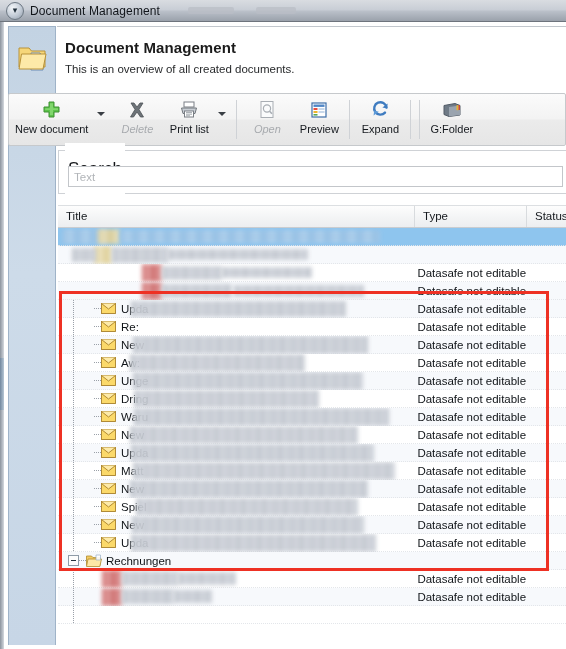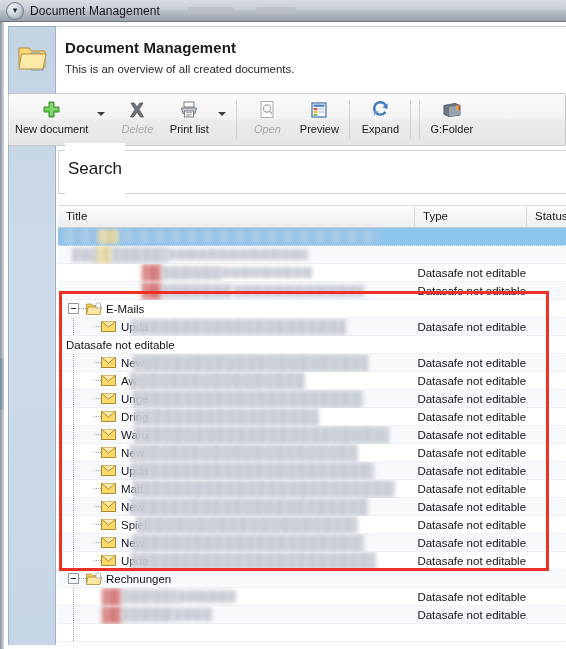--- a/index.html
+++ b/index.html
@@ -384,20 +384,21 @@
         </div>
         <div class="lb">G:Folder</div>
       </div>
 
     </div>
 
   </div>
 
   <div class="search-group">
     <div class="search-legend">Search</div>
+    <input class="search-input" type="text" placeholder="Text" style="">
   </div>
 
   <div class="grid">
 
     <div class="grid-header">
       <div class="gh-cell gh-title">Title</div>
       <div class="gh-cell gh-type">Type</div>
       <div class="gh-cell gh-status">Status</div>
     </div>
 
@@ -437,259 +438,254 @@
       <div class="row alt">
         <div class="cell-title">
           <span class="blur red" style="left:84px; top:0px; width:20px; height:18px;"></span>
           <span class="blur" style="left:104px; top:2px; width:70px; height:14px;"></span>
           <span class="blur" style="left:176px; top:3px; width:130px; height:12px;"></span>
         </div>
         <div class="cell-type">Datasafe not editable</div>
         <div class="cell-status"></div>
       </div>
 
-      <div class="row">
+
+      <div class="row alt">
+        <div class="cell-title">
+          <span class="dotline" style="left:15px;"></span>
+            <span class="tree-indent" style="width:36px;"></span>
+          <span class="hline"></span>
+          <svg class="mail-ic" viewBox="0 0 15 11">
+            <rect x="0.5" y="0.5" width="14" height="10" fill="#fbd96a" stroke="#a8812a" stroke-width="0.9"></rect>
+            <path d="M0.5,0.5 L7.5,6 L14.5,0.5" fill="#fdeaa8" stroke="#a8812a" stroke-width="0.9"></path>
+          </svg>
+          <span class="node-label">Upda</span>
+          <span class="blur" style="left:73px; top:1px; width:215px; height:16px;"></span>
+        </div>
+        <div class="cell-type">Datasafe not editable</div>
+        <div class="cell-status"></div>
+      </div>
+
+      <div class="row">
+        <div class="cell-title">
+          <span class="dotline" style="left:15px;"></span>
+            <span class="tree-indent" style="width:36px;"></span>
+          <span class="hline"></span>
+          <svg class="mail-ic" viewBox="0 0 15 11">
+            <rect x="0.5" y="0.5" width="14" height="10" fill="#fbd96a" stroke="#a8812a" stroke-width="0.9"></rect>
+            <path d="M0.5,0.5 L7.5,6 L14.5,0.5" fill="#fdeaa8" stroke="#a8812a" stroke-width="0.9"></path>
+          </svg>
+          <span class="node-label">Re:</span>
+        </div>
+        <div class="cell-type">Datasafe not editable</div>
+        <div class="cell-status"></div>
+      </div>
+
+      <div class="row alt">
+        <div class="cell-title">
+          <span class="dotline" style="left:15px;"></span>
+            <span class="tree-indent" style="width:36px;"></span>
+          <span class="hline"></span>
+          <svg class="mail-ic" viewBox="0 0 15 11">
+            <rect x="0.5" y="0.5" width="14" height="10" fill="#fbd96a" stroke="#a8812a" stroke-width="0.9"></rect>
+            <path d="M0.5,0.5 L7.5,6 L14.5,0.5" fill="#fdeaa8" stroke="#a8812a" stroke-width="0.9"></path>
+          </svg>
+          <span class="node-label">New</span>
+          <span class="blur" style="left:75px; top:0px; width:235px; height:18px;"></span>
+        </div>
+        <div class="cell-type">Datasafe not editable</div>
+        <div class="cell-status"></div>
+      </div>
+
+      <div class="row">
+        <div class="cell-title">
+          <span class="dotline" style="left:15px;"></span>
+            <span class="tree-indent" style="width:36px;"></span>
+          <span class="hline"></span>
+          <svg class="mail-ic" viewBox="0 0 15 11">
+            <rect x="0.5" y="0.5" width="14" height="10" fill="#fbd96a" stroke="#a8812a" stroke-width="0.9"></rect>
+            <path d="M0.5,0.5 L7.5,6 L14.5,0.5" fill="#fdeaa8" stroke="#a8812a" stroke-width="0.9"></path>
+          </svg>
+          <span class="node-label">Aw:</span>
+          <span class="blur" style="left:72px; top:0px; width:175px; height:18px;"></span>
+        </div>
+        <div class="cell-type">Datasafe not editable</div>
+        <div class="cell-status"></div>
+      </div>
+
+      <div class="row alt">
+        <div class="cell-title">
+          <span class="dotline" style="left:15px;"></span>
+            <span class="tree-indent" style="width:36px;"></span>
+          <span class="hline"></span>
+          <svg class="mail-ic" viewBox="0 0 15 11">
+            <rect x="0.5" y="0.5" width="14" height="10" fill="#fbd96a" stroke="#a8812a" stroke-width="0.9"></rect>
+            <path d="M0.5,0.5 L7.5,6 L14.5,0.5" fill="#fdeaa8" stroke="#a8812a" stroke-width="0.9"></path>
+          </svg>
+          <span class="node-label">Unge</span>
+          <span class="blur" style="left:75px; top:0px; width:230px; height:18px;"></span>
+        </div>
+        <div class="cell-type">Datasafe not editable</div>
+        <div class="cell-status"></div>
+      </div>
+
+      <div class="row">
+        <div class="cell-title">
+          <span class="dotline" style="left:15px;"></span>
+            <span class="tree-indent" style="width:36px;"></span>
+          <span class="hline"></span>
+          <svg class="mail-ic" viewBox="0 0 15 11">
+            <rect x="0.5" y="0.5" width="14" height="10" fill="#fbd96a" stroke="#a8812a" stroke-width="0.9"></rect>
+            <path d="M0.5,0.5 L7.5,6 L14.5,0.5" fill="#fdeaa8" stroke="#a8812a" stroke-width="0.9"></path>
+          </svg>
+          <span class="node-label">Dring</span>
+          <span class="blur" style="left:76px; top:0px; width:185px; height:18px;"></span>
+        </div>
+        <div class="cell-type">Datasafe not editable</div>
+        <div class="cell-status"></div>
+      </div>
+
+      <div class="row alt">
+        <div class="cell-title">
+          <span class="dotline" style="left:15px;"></span>
+            <span class="tree-indent" style="width:36px;"></span>
+          <span class="hline"></span>
+          <svg class="mail-ic" viewBox="0 0 15 11">
+            <rect x="0.5" y="0.5" width="14" height="10" fill="#fbd96a" stroke="#a8812a" stroke-width="0.9"></rect>
+            <path d="M0.5,0.5 L7.5,6 L14.5,0.5" fill="#fdeaa8" stroke="#a8812a" stroke-width="0.9"></path>
+          </svg>
+          <span class="node-label">Waru</span>
+          <span class="blur" style="left:76px; top:0px; width:255px; height:18px;"></span>
+        </div>
+        <div class="cell-type">Datasafe not editable</div>
+        <div class="cell-status"></div>
+      </div>
+
+      <div class="row">
+        <div class="cell-title">
+          <span class="dotline" style="left:15px;"></span>
+            <span class="tree-indent" style="width:36px;"></span>
+          <span class="hline"></span>
+          <svg class="mail-ic" viewBox="0 0 15 11">
+            <rect x="0.5" y="0.5" width="14" height="10" fill="#fbd96a" stroke="#a8812a" stroke-width="0.9"></rect>
+            <path d="M0.5,0.5 L7.5,6 L14.5,0.5" fill="#fdeaa8" stroke="#a8812a" stroke-width="0.9"></path>
+          </svg>
+          <span class="node-label">New</span>
+          <span class="blur" style="left:72px; top:0px; width:228px; height:18px;"></span>
+        </div>
+        <div class="cell-type">Datasafe not editable</div>
+        <div class="cell-status"></div>
+      </div>
+
+      <div class="row alt">
+        <div class="cell-title">
+          <span class="dotline" style="left:15px;"></span>
+            <span class="tree-indent" style="width:36px;"></span>
+          <span class="hline"></span>
+          <svg class="mail-ic" viewBox="0 0 15 11">
+            <rect x="0.5" y="0.5" width="14" height="10" fill="#fbd96a" stroke="#a8812a" stroke-width="0.9"></rect>
+            <path d="M0.5,0.5 L7.5,6 L14.5,0.5" fill="#fdeaa8" stroke="#a8812a" stroke-width="0.9"></path>
+          </svg>
+          <span class="node-label">Upda</span>
+          <span class="blur" style="left:73px; top:0px; width:243px; height:18px;"></span>
+        </div>
+        <div class="cell-type">Datasafe not editable</div>
+        <div class="cell-status"></div>
+      </div>
+
+      <div class="row">
+        <div class="cell-title">
+          <span class="dotline" style="left:15px;"></span>
+            <span class="tree-indent" style="width:36px;"></span>
+          <span class="hline"></span>
+          <svg class="mail-ic" viewBox="0 0 15 11">
+            <rect x="0.5" y="0.5" width="14" height="10" fill="#fbd96a" stroke="#a8812a" stroke-width="0.9"></rect>
+            <path d="M0.5,0.5 L7.5,6 L14.5,0.5" fill="#fdeaa8" stroke="#a8812a" stroke-width="0.9"></path>
+          </svg>
+          <span class="node-label">Matt</span>
+          <span class="blur" style="left:75px; top:0px; width:262px; height:18px;"></span>
+        </div>
+        <div class="cell-type">Datasafe not editable</div>
+        <div class="cell-status"></div>
+      </div>
+
+      <div class="row alt">
+        <div class="cell-title">
+          <span class="dotline" style="left:15px;"></span>
+            <span class="tree-indent" style="width:36px;"></span>
+          <span class="hline"></span>
+          <svg class="mail-ic" viewBox="0 0 15 11">
+            <rect x="0.5" y="0.5" width="14" height="10" fill="#fbd96a" stroke="#a8812a" stroke-width="0.9"></rect>
+            <path d="M0.5,0.5 L7.5,6 L14.5,0.5" fill="#fdeaa8" stroke="#a8812a" stroke-width="0.9"></path>
+          </svg>
+          <span class="node-label">New</span>
+          <span class="blur" style="left:72px; top:0px; width:238px; height:18px;"></span>
+        </div>
+        <div class="cell-type">Datasafe not editable</div>
+        <div class="cell-status"></div>
+      </div>
+
+      <div class="row">
+        <div class="cell-title">
+          <span class="dotline" style="left:15px;"></span>
+            <span class="tree-indent" style="width:36px;"></span>
+          <span class="hline"></span>
+          <svg class="mail-ic" viewBox="0 0 15 11">
+            <rect x="0.5" y="0.5" width="14" height="10" fill="#fbd96a" stroke="#a8812a" stroke-width="0.9"></rect>
+            <path d="M0.5,0.5 L7.5,6 L14.5,0.5" fill="#fdeaa8" stroke="#a8812a" stroke-width="0.9"></path>
+          </svg>
+          <span class="node-label">Spiel</span>
+          <span class="blur" style="left:78px; top:0px; width:222px; height:18px;"></span>
+        </div>
+        <div class="cell-type">Datasafe not editable</div>
+        <div class="cell-status"></div>
+      </div>
+
+      <div class="row alt">
+        <div class="cell-title">
+          <span class="dotline" style="left:15px;"></span>
+            <span class="tree-indent" style="width:36px;"></span>
+          <span class="hline"></span>
+          <svg class="mail-ic" viewBox="0 0 15 11">
+            <rect x="0.5" y="0.5" width="14" height="10" fill="#fbd96a" stroke="#a8812a" stroke-width="0.9"></rect>
+            <path d="M0.5,0.5 L7.5,6 L14.5,0.5" fill="#fdeaa8" stroke="#a8812a" stroke-width="0.9"></path>
+          </svg>
+          <span class="node-label">New</span>
+          <span class="blur" style="left:74px; top:0px; width:232px; height:18px;"></span>
+        </div>
+        <div class="cell-type">Datasafe not editable</div>
+        <div class="cell-status"></div>
+      </div>
+
+      <div class="row">
+        <div class="cell-title">
+          <span class="dotline" style="left:15px;"></span>
+            <span class="tree-indent" style="width:36px;"></span>
+          <span class="hline"></span>
+          <svg class="mail-ic" viewBox="0 0 15 11">
+            <rect x="0.5" y="0.5" width="14" height="10" fill="#fbd96a" stroke="#a8812a" stroke-width="0.9"></rect>
+            <path d="M0.5,0.5 L7.5,6 L14.5,0.5" fill="#fdeaa8" stroke="#a8812a" stroke-width="0.9"></path>
+          </svg>
+          <span class="node-label">Upda</span>
+          <span class="blur" style="left:73px; top:0px; width:245px; height:18px;"></span>
+        </div>
+        <div class="cell-type">Datasafe not editable</div>
+        <div class="cell-status"></div>
+      </div>
+
+      <div class="row alt">
         <div class="cell-title">
           <span class="tree-indent" style="width:10px;"></span>
           <span class="expander"></span>
           <span class="hline"></span>
           <svg class="folder-ic" viewBox="0 0 16 14">
             <path d="M0.5,2 L5.5,2 L7,3.6 L14,3.6 L14,11.5 L0.5,11.5 Z" fill="#f3cb63" stroke="#b08b2e" stroke-width="0.8"></path>
             <path d="M2,5 L15.5,5 L13.8,12.5 L0.5,12.5 Z" fill="#fde7a5" stroke="#b08b2e" stroke-width="0.8"></path>
             <path d="M10,1 L14.5,1 L14.5,6 L10,6 Z" fill="#ffffff" stroke="#8fa7c2" stroke-width="0.7" opacity=".9"></path>
           </svg>
-          <span class="node-label">E-Mails</span>
-        </div>
-        <div class="cell-type"></div>
-        <div class="cell-status"></div>
-      </div>
-
-      <div class="row alt">
-        <div class="cell-title">
-          <span class="dotline" style="left:15px;"></span>
-            <span class="tree-indent" style="width:36px;"></span>
-          <span class="hline"></span>
-          <svg class="mail-ic" viewBox="0 0 15 11">
-            <rect x="0.5" y="0.5" width="14" height="10" fill="#fbd96a" stroke="#a8812a" stroke-width="0.9"></rect>
-            <path d="M0.5,0.5 L7.5,6 L14.5,0.5" fill="#fdeaa8" stroke="#a8812a" stroke-width="0.9"></path>
-          </svg>
-          <span class="node-label">Upda</span>
-          <span class="blur" style="left:73px; top:1px; width:215px; height:16px;"></span>
-        </div>
-        <div class="cell-type">Datasafe not editable</div>
-        <div class="cell-status"></div>
-      </div>
-
-      <div class="row">
-        <div class="cell-type">Datasafe not editable</div>
-        <div class="cell-status"></div>
-      </div>
-
-      <div class="row alt">
-        <div class="cell-title">
-          <span class="dotline" style="left:15px;"></span>
-            <span class="tree-indent" style="width:36px;"></span>
-          <span class="hline"></span>
-          <svg class="mail-ic" viewBox="0 0 15 11">
-            <rect x="0.5" y="0.5" width="14" height="10" fill="#fbd96a" stroke="#a8812a" stroke-width="0.9"></rect>
-            <path d="M0.5,0.5 L7.5,6 L14.5,0.5" fill="#fdeaa8" stroke="#a8812a" stroke-width="0.9"></path>
-          </svg>
-          <span class="node-label">New</span>
-          <span class="blur" style="left:75px; top:0px; width:235px; height:18px;"></span>
-        </div>
-        <div class="cell-type">Datasafe not editable</div>
-        <div class="cell-status"></div>
-      </div>
-
-      <div class="row">
-        <div class="cell-title">
-          <span class="dotline" style="left:15px;"></span>
-            <span class="tree-indent" style="width:36px;"></span>
-          <span class="hline"></span>
-          <svg class="mail-ic" viewBox="0 0 15 11">
-            <rect x="0.5" y="0.5" width="14" height="10" fill="#fbd96a" stroke="#a8812a" stroke-width="0.9"></rect>
-            <path d="M0.5,0.5 L7.5,6 L14.5,0.5" fill="#fdeaa8" stroke="#a8812a" stroke-width="0.9"></path>
-          </svg>
-          <span class="node-label">Aw:</span>
-          <span class="blur" style="left:72px; top:0px; width:175px; height:18px;"></span>
-        </div>
-        <div class="cell-type">Datasafe not editable</div>
-        <div class="cell-status"></div>
-      </div>
-
-      <div class="row alt">
-        <div class="cell-title">
-          <span class="dotline" style="left:15px;"></span>
-            <span class="tree-indent" style="width:36px;"></span>
-          <span class="hline"></span>
-          <svg class="mail-ic" viewBox="0 0 15 11">
-            <rect x="0.5" y="0.5" width="14" height="10" fill="#fbd96a" stroke="#a8812a" stroke-width="0.9"></rect>
-            <path d="M0.5,0.5 L7.5,6 L14.5,0.5" fill="#fdeaa8" stroke="#a8812a" stroke-width="0.9"></path>
-          </svg>
-          <span class="node-label">Unge</span>
-          <span class="blur" style="left:75px; top:0px; width:230px; height:18px;"></span>
-        </div>
-        <div class="cell-type">Datasafe not editable</div>
-        <div class="cell-status"></div>
-      </div>
-
-      <div class="row">
-        <div class="cell-title">
-          <span class="dotline" style="left:15px;"></span>
-            <span class="tree-indent" style="width:36px;"></span>
-          <span class="hline"></span>
-          <svg class="mail-ic" viewBox="0 0 15 11">
-            <rect x="0.5" y="0.5" width="14" height="10" fill="#fbd96a" stroke="#a8812a" stroke-width="0.9"></rect>
-            <path d="M0.5,0.5 L7.5,6 L14.5,0.5" fill="#fdeaa8" stroke="#a8812a" stroke-width="0.9"></path>
-          </svg>
-          <span class="node-label">Dring</span>
-          <span class="blur" style="left:76px; top:0px; width:185px; height:18px;"></span>
-        </div>
-        <div class="cell-type">Datasafe not editable</div>
-        <div class="cell-status"></div>
-      </div>
-
-      <div class="row alt">
-        <div class="cell-title">
-          <span class="dotline" style="left:15px;"></span>
-            <span class="tree-indent" style="width:36px;"></span>
-          <span class="hline"></span>
-          <svg class="mail-ic" viewBox="0 0 15 11">
-            <rect x="0.5" y="0.5" width="14" height="10" fill="#fbd96a" stroke="#a8812a" stroke-width="0.9"></rect>
-            <path d="M0.5,0.5 L7.5,6 L14.5,0.5" fill="#fdeaa8" stroke="#a8812a" stroke-width="0.9"></path>
-          </svg>
-          <span class="node-label">Waru</span>
-          <span class="blur" style="left:76px; top:0px; width:255px; height:18px;"></span>
-        </div>
-        <div class="cell-type">Datasafe not editable</div>
-        <div class="cell-status"></div>
-      </div>
-
-      <div class="row">
-        <div class="cell-title">
-          <span class="dotline" style="left:15px;"></span>
-            <span class="tree-indent" style="width:36px;"></span>
-          <span class="hline"></span>
-          <svg class="mail-ic" viewBox="0 0 15 11">
-            <rect x="0.5" y="0.5" width="14" height="10" fill="#fbd96a" stroke="#a8812a" stroke-width="0.9"></rect>
-            <path d="M0.5,0.5 L7.5,6 L14.5,0.5" fill="#fdeaa8" stroke="#a8812a" stroke-width="0.9"></path>
-          </svg>
-          <span class="node-label">New</span>
-          <span class="blur" style="left:72px; top:0px; width:228px; height:18px;"></span>
-        </div>
-        <div class="cell-type">Datasafe not editable</div>
-        <div class="cell-status"></div>
-      </div>
-
-      <div class="row alt">
-        <div class="cell-title">
-          <span class="dotline" style="left:15px;"></span>
-            <span class="tree-indent" style="width:36px;"></span>
-          <span class="hline"></span>
-          <svg class="mail-ic" viewBox="0 0 15 11">
-            <rect x="0.5" y="0.5" width="14" height="10" fill="#fbd96a" stroke="#a8812a" stroke-width="0.9"></rect>
-            <path d="M0.5,0.5 L7.5,6 L14.5,0.5" fill="#fdeaa8" stroke="#a8812a" stroke-width="0.9"></path>
-          </svg>
-          <span class="node-label">Upda</span>
-          <span class="blur" style="left:73px; top:0px; width:243px; height:18px;"></span>
-        </div>
-        <div class="cell-type">Datasafe not editable</div>
-        <div class="cell-status"></div>
-      </div>
-
-      <div class="row">
-        <div class="cell-title">
-          <span class="dotline" style="left:15px;"></span>
-            <span class="tree-indent" style="width:36px;"></span>
-          <span class="hline"></span>
-          <svg class="mail-ic" viewBox="0 0 15 11">
-            <rect x="0.5" y="0.5" width="14" height="10" fill="#fbd96a" stroke="#a8812a" stroke-width="0.9"></rect>
-            <path d="M0.5,0.5 L7.5,6 L14.5,0.5" fill="#fdeaa8" stroke="#a8812a" stroke-width="0.9"></path>
-          </svg>
-          <span class="node-label">Matt</span>
-          <span class="blur" style="left:75px; top:0px; width:262px; height:18px;"></span>
-        </div>
-        <div class="cell-type">Datasafe not editable</div>
-        <div class="cell-status"></div>
-      </div>
-
-      <div class="row alt">
-        <div class="cell-title">
-          <span class="dotline" style="left:15px;"></span>
-            <span class="tree-indent" style="width:36px;"></span>
-          <span class="hline"></span>
-          <svg class="mail-ic" viewBox="0 0 15 11">
-            <rect x="0.5" y="0.5" width="14" height="10" fill="#fbd96a" stroke="#a8812a" stroke-width="0.9"></rect>
-            <path d="M0.5,0.5 L7.5,6 L14.5,0.5" fill="#fdeaa8" stroke="#a8812a" stroke-width="0.9"></path>
-          </svg>
-          <span class="node-label">New</span>
-          <span class="blur" style="left:72px; top:0px; width:238px; height:18px;"></span>
-        </div>
-        <div class="cell-type">Datasafe not editable</div>
-        <div class="cell-status"></div>
-      </div>
-
-      <div class="row">
-        <div class="cell-title">
-          <span class="dotline" style="left:15px;"></span>
-            <span class="tree-indent" style="width:36px;"></span>
-          <span class="hline"></span>
-          <svg class="mail-ic" viewBox="0 0 15 11">
-            <rect x="0.5" y="0.5" width="14" height="10" fill="#fbd96a" stroke="#a8812a" stroke-width="0.9"></rect>
-            <path d="M0.5,0.5 L7.5,6 L14.5,0.5" fill="#fdeaa8" stroke="#a8812a" stroke-width="0.9"></path>
-          </svg>
-          <span class="node-label">Spiel</span>
-          <span class="blur" style="left:78px; top:0px; width:222px; height:18px;"></span>
-        </div>
-        <div class="cell-type">Datasafe not editable</div>
-        <div class="cell-status"></div>
-      </div>
-
-      <div class="row alt">
-        <div class="cell-title">
-          <span class="dotline" style="left:15px;"></span>
-            <span class="tree-indent" style="width:36px;"></span>
-          <span class="hline"></span>
-          <svg class="mail-ic" viewBox="0 0 15 11">
-            <rect x="0.5" y="0.5" width="14" height="10" fill="#fbd96a" stroke="#a8812a" stroke-width="0.9"></rect>
-            <path d="M0.5,0.5 L7.5,6 L14.5,0.5" fill="#fdeaa8" stroke="#a8812a" stroke-width="0.9"></path>
-          </svg>
-          <span class="node-label">New</span>
-          <span class="blur" style="left:74px; top:0px; width:232px; height:18px;"></span>
-        </div>
-        <div class="cell-type">Datasafe not editable</div>
-        <div class="cell-status"></div>
-      </div>
-
-      <div class="row">
-        <div class="cell-title">
-          <span class="dotline" style="left:15px;"></span>
-            <span class="tree-indent" style="width:36px;"></span>
-          <span class="hline"></span>
-          <svg class="mail-ic" viewBox="0 0 15 11">
-            <rect x="0.5" y="0.5" width="14" height="10" fill="#fbd96a" stroke="#a8812a" stroke-width="0.9"></rect>
-            <path d="M0.5,0.5 L7.5,6 L14.5,0.5" fill="#fdeaa8" stroke="#a8812a" stroke-width="0.9"></path>
-          </svg>
-          <span class="node-label">Upda</span>
-          <span class="blur" style="left:73px; top:0px; width:245px; height:18px;"></span>
-        </div>
-        <div class="cell-type">Datasafe not editable</div>
-        <div class="cell-status"></div>
-      </div>
-
-      <div class="row alt">
-        <div class="cell-title">
-          <span class="tree-indent" style="width:10px;"></span>
-          <span class="expander"></span>
-          <span class="hline"></span>
-          <svg class="folder-ic" viewBox="0 0 16 14">
-            <path d="M0.5,2 L5.5,2 L7,3.6 L14,3.6 L14,11.5 L0.5,11.5 Z" fill="#f3cb63" stroke="#b08b2e" stroke-width="0.8"></path>
-            <path d="M2,5 L15.5,5 L13.8,12.5 L0.5,12.5 Z" fill="#fde7a5" stroke="#b08b2e" stroke-width="0.8"></path>
-            <path d="M10,1 L14.5,1 L14.5,6 L10,6 Z" fill="#ffffff" stroke="#8fa7c2" stroke-width="0.7" opacity=".9"></path>
-          </svg>
           <span class="node-label">Rechnungen</span>
         </div>
         <div class="cell-type"></div>
         <div class="cell-status"></div>
       </div>
 
       <div class="row">
         <div class="cell-title">
           <span class="dotline" style="left:15px;"></span>
             <span class="tree-indent" style="width:36px;"></span>

